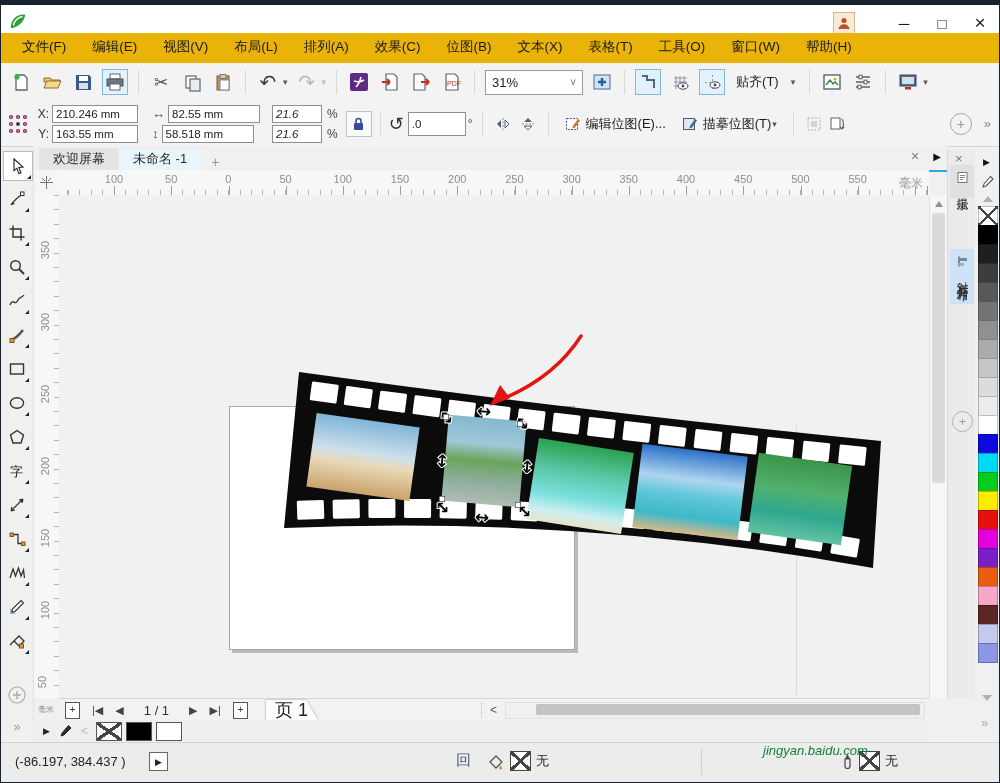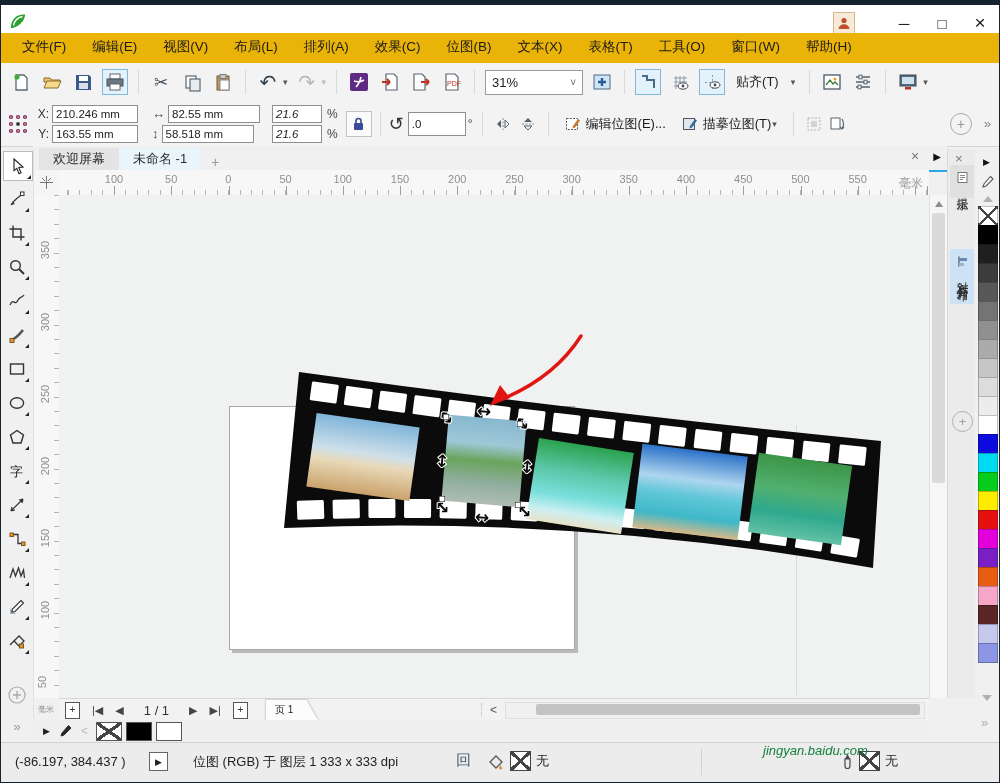--- a/index.html
+++ b/index.html
@@ -89,21 +89,21 @@
      linear-gradient(to top right,transparent 45%,#444 45% 55%,transparent 55%),
      linear-gradient(to bottom right,transparent 45%,#444 45% 55%,transparent 55%),#fff;}
   .pal-down{position:absolute;left:7px;top:546px;width:0;height:0;border-left:5px solid transparent;border-right:5px solid transparent;border-top:6px solid #b0b0b0;}
   .pal-more{position:absolute;left:6px;top:566px;color:#a8a8a8;font-size:13px;}
   
   .pagebar{position:absolute;left:58px;top:697px;width:870px;height:22px;background:#f2f2f2;border-top:1px solid #d6d6d6;display:flex;align-items:center;font-size:12px;color:#333;}
   .pg-ic{margin:0 6px;color:#444;font-size:11px;white-space:nowrap;}
   .addpage{width:13px;height:15px;border:1px solid #555;font-size:10px;line-height:13px;text-align:center;color:#333;margin:0 6px;background:#fff;}
   .pg-count{margin:0 14px;font-size:13px;}
   .pg-tab-wrap{position:relative;width:52px;height:20px;margin-left:12px;filter:drop-shadow(0 0 1px #999);}
-  .pg-tab{position:absolute;inset:0;background:#fcfcfc;clip-path:polygon(0 0,78% 0,100% 100%,0 100%);display:flex;align-items:center;padding-left:9px;font-size:10px;color:#222;}
+  .pg-tab{position:absolute;inset:0;background:#fcfcfc;clip-path:polygon(0 0,78% 0,100% 100%,0 100%);display:flex;align-items:center;padding-left:9px;font-size:18px;color:#222;}
   .hscroll-left{margin-left:auto;color:#555;font-size:12px;padding:0 8px;border-left:1px dotted #bbb;}
   .hscroll{position:relative;width:418px;height:15px;background:#f0f0f0;border:1px solid #e0e0e0;margin-right:4px;}
   .hthumb{position:absolute;left:30px;top:1px;height:11px;width:384px;background:#c4c4c4;border-radius:2px;}
   .ruler-corner-b{position:absolute;left:32px;top:697px;width:26px;height:22px;font-size:8px;color:#999;display:flex;align-items:center;justify-content:center;}
   .wells{position:absolute;left:32px;top:719px;width:896px;height:22px;background:#efefef;display:flex;align-items:center;}
   .well{width:26px;height:19px;box-sizing:border-box;border:1px solid #555;margin-right:4px;}
   .well.none{background:
      linear-gradient(to top right,transparent 44%,#444 44% 56%,transparent 56%),
      linear-gradient(to bottom right,transparent 44%,#444 44% 56%,transparent 56%),#fff;}
   .statusbar{position:absolute;left:0;top:741px;width:1000px;height:42px;background:#ececec;border-top:1px solid #d2d2d2;font-size:13px;color:#222;}
@@ -749,21 +749,20 @@
       </svg>
     <span style="color:#bbb;font-size:12px;margin-right:8px;">&lt;</span>
     <div class="well none"></div>
     <div class="well" style="background:#000;"></div>
     <div class="well" style="background:#fff;"></div>
   </div>
 
   <div class="statusbar">
     <span class="st-coords">(-86.197, 384.437 )</span>
     <div class="st-play">▶</div>
-    <span class="st-info">位图 (RGB) 于 图层 1 333 x 333 dpi</span>
     <span class="st-doc">回</span>
     <div class="st-fill">
       <svg width="17" height="17" viewBox="0 0 17 17">
           <polygon points="8,3 14,9 8,15 2,9" fill="none" stroke="#555" stroke-width="1.3"></polygon>
           <path d="M12,12 q2,2 2,3.2 a1.4,1.4 0 0 1 -2.8,0 q0,-1.2 .8,-3.2" fill="#e8912c"></path>
         </svg>
       <div class="st-swatch none"></div>
       <span>无</span>
     </div>
     <div class="st-div"></div>

